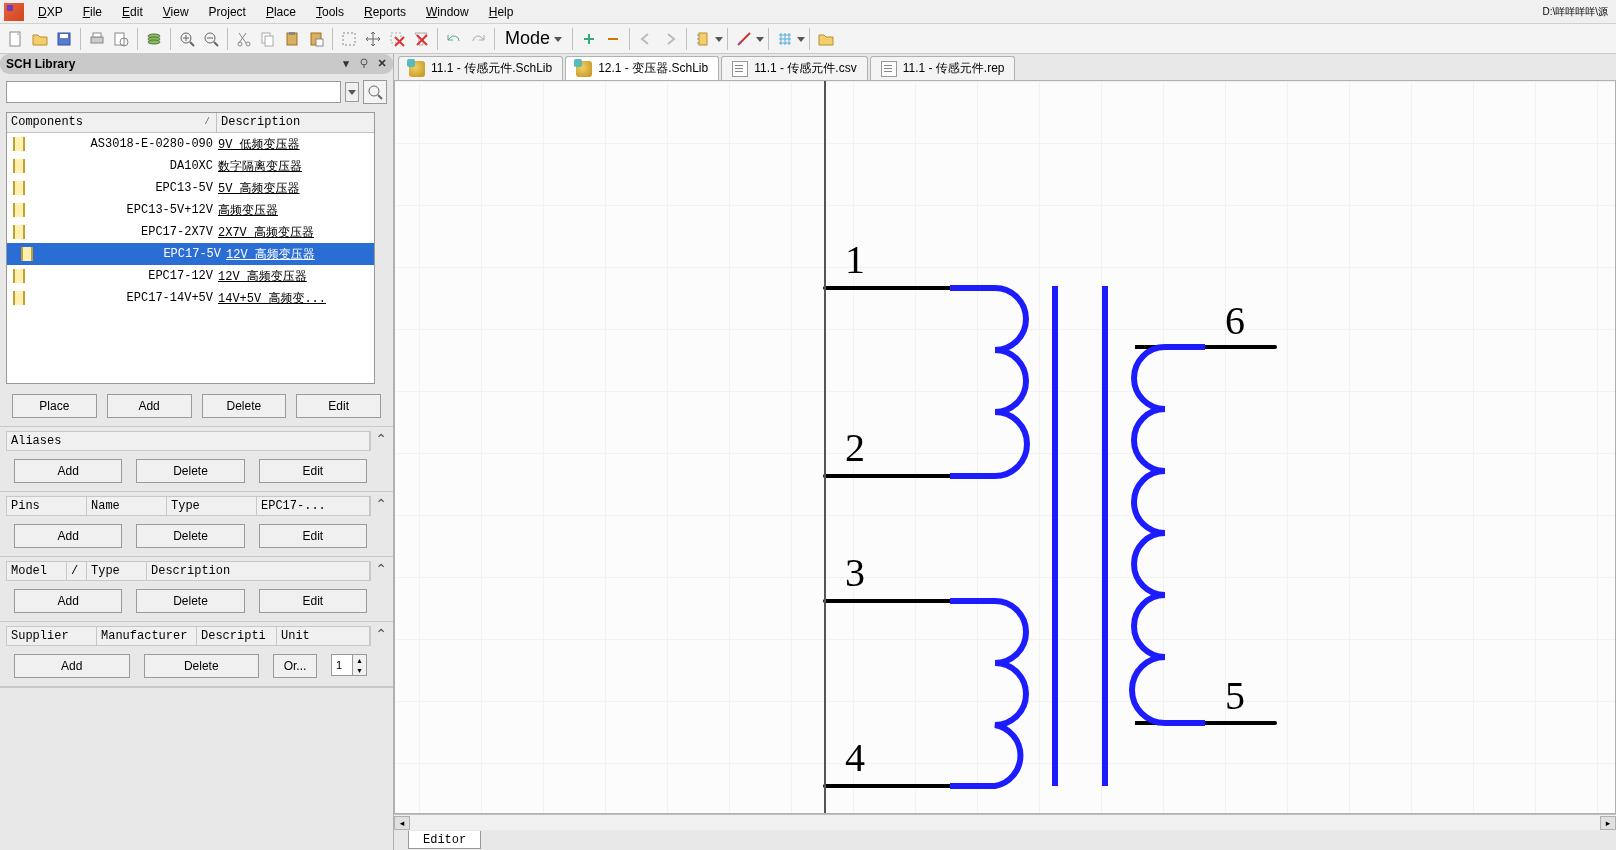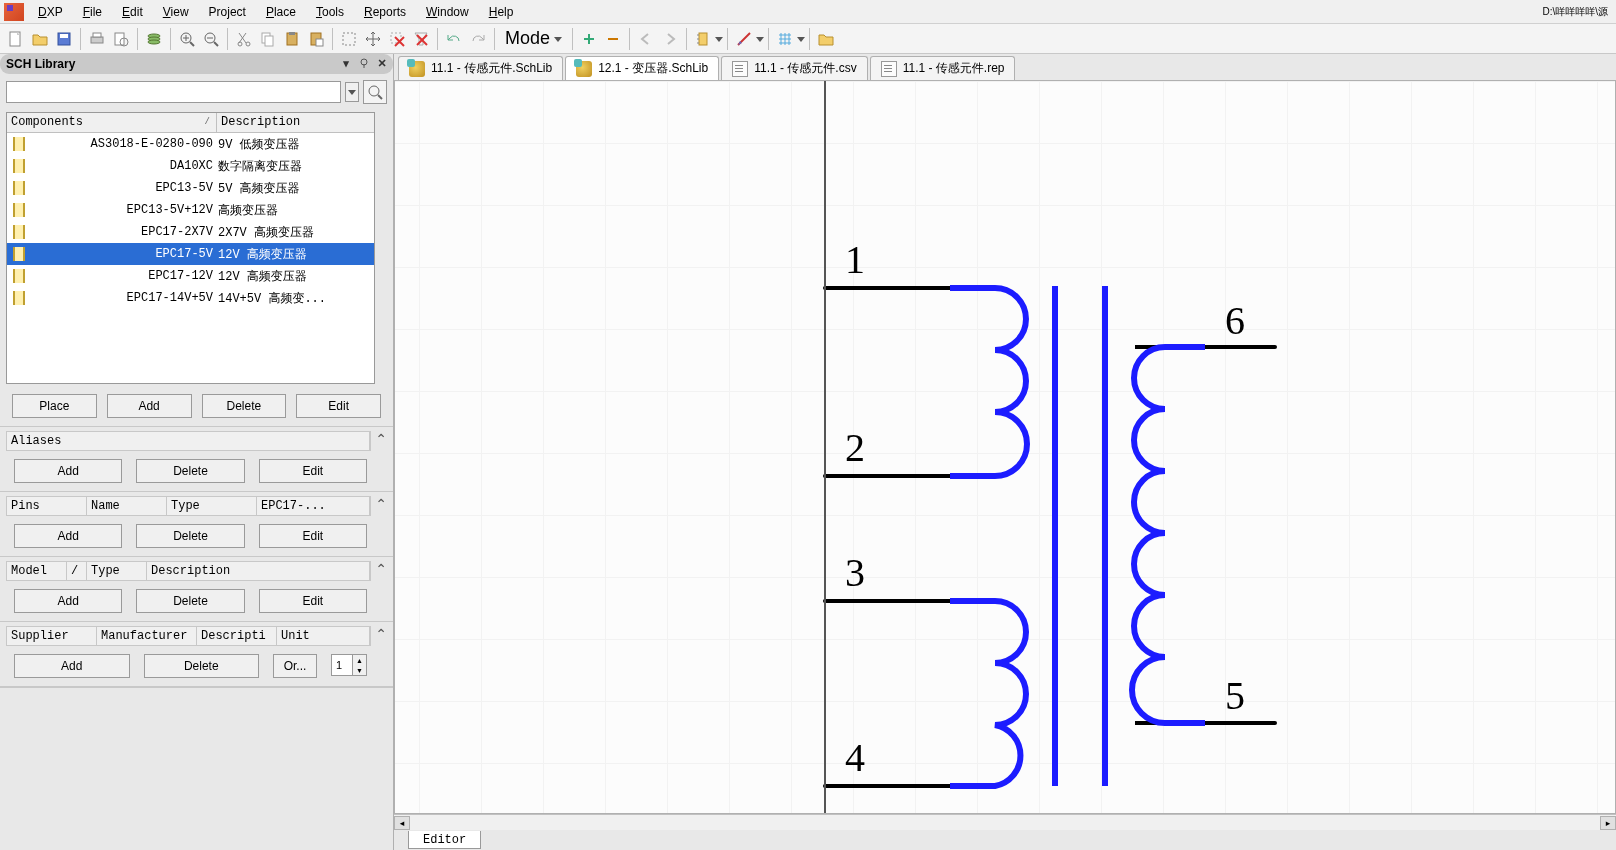--- a/index.html
+++ b/index.html
@@ -34,25 +34,25 @@
   .search-row .drop { width: 14px; height: 20px; border: 1px solid #999; background: #f0f0f0; display: flex; align-items: center; justify-content: center; }
   .search-row .zoom-btn { width: 24px; height: 24px; border: 1px solid #999; background: #f4f4f4; display: flex; align-items: center; justify-content: center; }
 
   .comp-list-wrap { border: 1px solid #999; margin: 2px 18px 0 6px; background: #fff; height: 272px; display: flex; flex-direction: column; }
   .comp-header { display: flex; height: 20px; background: #f0f0f0; border-bottom: 1px solid #c0c0c0; font-family: "Courier New", monospace; font-size: 12px; }
   .comp-header .c1 { width: 210px; padding: 2px 4px; border-right: 1px solid #c0c0c0; position: relative; }
   .comp-header .c1 .sort { position: absolute; right: 6px; top: 4px; font-size: 9px; color: #666; }
   .comp-header .c2 { flex: 1; padding: 2px 4px; }
   .comp-rows { flex: 1; overflow: auto; font-family: "Courier New", monospace; font-size: 12px; }
   .comp-row { display: flex; height: 22px; align-items: center; }
-  .comp-row.selected { background: #2a6dd4; color: #fff; }
+  .comp-row.selected { background: #2a6dd4; color: #fff; padding-left: 8px; }
   .comp-row .ic { width: 18px; display: flex; align-items: center; justify-content: center; padding-left: 6px; }
   .comp-row .ic div { width: 12px; height: 14px; background: linear-gradient(90deg, #c0a030 20%, #fff0b0 20% 80%, #c0a030 80%); border: 0; position: relative; }
   .comp-row .nm { width: 190px; padding: 0 2px; white-space: nowrap; overflow: hidden; text-align: right; }
-  .comp-row .ds { flex: 1; padding: 0 2px; white-space: nowrap; overflow: hidden; border-left: 1px solid transparent; }
+  .comp-row .ds { flex: 1; padding: 0 2px; white-space: nowrap; overflow: hidden; border-left: 1px solid transparent; text-decoration: underline; }
 
   .btn-row { display: flex; gap: 10px; padding: 10px 12px 8px 12px; background: #e8e8e8; border-bottom: 1px solid #c8c8c8; }
   .btn { flex: 1; height: 24px; background: #f0f0f0; border: 1px solid #9a9a9a; font-size: 12px; display: flex; align-items: center; justify-content: center; }
 
   .section { border-bottom: 1px solid #c8c8c8; background: #e8e8e8; position: relative; }
   .section .chev { position: absolute; right: 6px; top: 4px; font-size: 14px; color: #555; }
   .sec-header { display: flex; height: 20px; font-family: Liberation Mono, monospace; font-size: 12px; background: #f0f0f0; border: 1px solid #c8c8c8; margin: 4px 22px 0 6px; }
   .sec-header div { padding: 2px 4px; border-right: 1px solid #c8c8c8; }
   .sec-btn-row { display: flex; gap: 14px; padding: 8px 26px 8px 14px; }
   .sec-btn-row .btn { flex: 1 1 0; }

